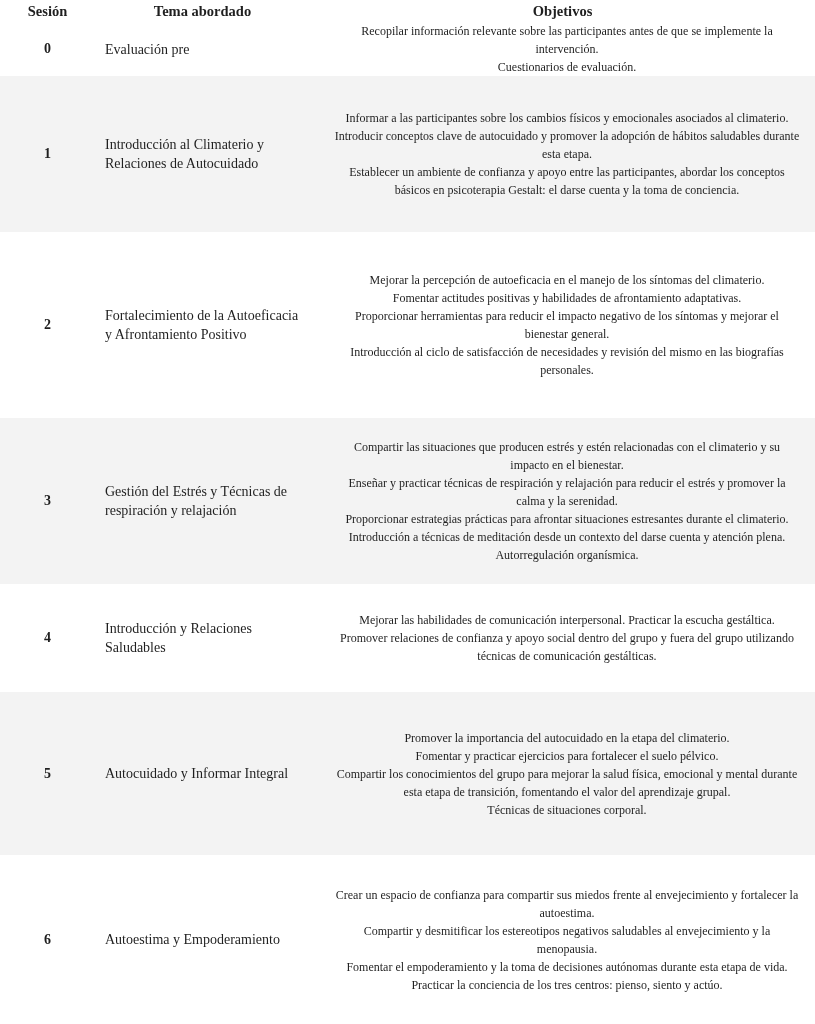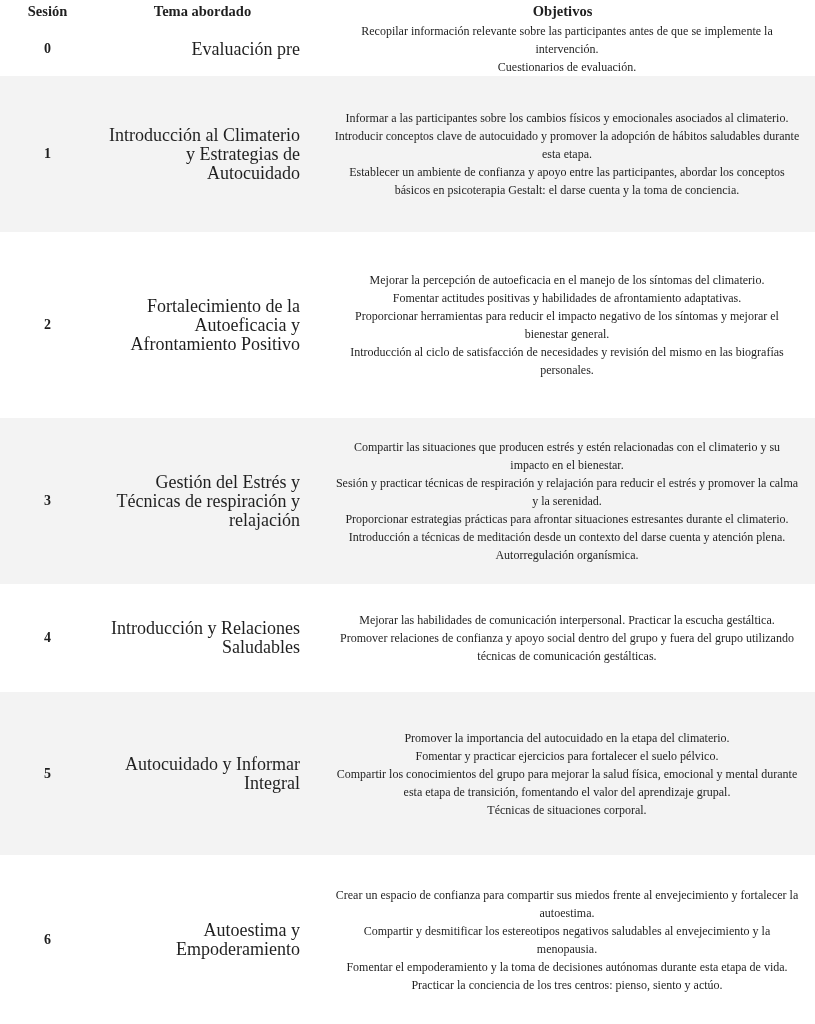--- a/index.html
+++ b/index.html
@@ -46,22 +46,22 @@
   tbody tr:nth-child(even) { background: #f3f3f3; }
 
   td { vertical-align: middle; padding: 0; }
 
   td.session-cell {
     text-align: center;
     font-weight: bold;
     font-size: 14px;
   }
   td.topic-cell {
-    text-align: right;
-    font-size: 18px;
+    text-align: left;
+    font-size: 14px;
     line-height: 19px;
     padding: 0 10px;
   }
   td.objectives-cell {
     padding: 0 15px;
   }
   .obj {
     text-align: center;
     font-size: 12px;
     line-height: 18px;
@@ -88,21 +88,21 @@
       <tr>
     <td class="session-cell">0</td>
     <td class="topic-cell">Evaluación pre</td>
     <td class="objectives-cell">
           <div class="obj">Recopilar información relevante sobre las participantes antes de que se implemente la intervención.</div>
           <div class="obj">Cuestionarios de evaluación.</div>
         </td>
   </tr>
       <tr>
     <td class="session-cell">1</td>
-    <td class="topic-cell">Introducción al Climaterio y Estrategias de Autocuidado</td>
+    <td class="topic-cell">Introducción al Climaterio y Relaciones de Autocuidado</td>
     <td class="objectives-cell">
           <div class="obj">Informar a las participantes sobre los cambios físicos y emocionales asociados al climaterio.</div>
           <div class="obj">Introducir conceptos clave de autocuidado y promover la adopción de hábitos saludables durante esta etapa.</div>
           <div class="obj">Establecer un ambiente de confianza y apoyo entre las participantes, abordar los conceptos básicos en psicoterapia Gestalt: el darse cuenta y la toma de conciencia.</div>
         </td>
   </tr>
       <tr>
     <td class="session-cell">2</td>
     <td class="topic-cell">Fortalecimiento de la Autoeficacia y Afrontamiento Positivo</td>
     <td class="objectives-cell">
@@ -110,21 +110,21 @@
           <div class="obj">Fomentar actitudes positivas y habilidades de afrontamiento adaptativas.</div>
           <div class="obj">Proporcionar herramientas para reducir el impacto negativo de los síntomas y mejorar el bienestar general.</div>
           <div class="obj">Introducción al ciclo de satisfacción de necesidades y revisión del mismo en las biografías personales.</div>
         </td>
   </tr>
       <tr>
     <td class="session-cell">3</td>
     <td class="topic-cell">Gestión del Estrés y Técnicas de respiración y relajación</td>
     <td class="objectives-cell">
           <div class="obj">Compartir las situaciones que producen estrés y estén relacionadas con el climaterio y su impacto en el bienestar.</div>
-          <div class="obj">Sesión y practicar técnicas de respiración y relajación para reducir el estrés y promover la calma y la serenidad.</div>
+          <div class="obj">Enseñar y practicar técnicas de respiración y relajación para reducir el estrés y promover la calma y la serenidad.</div>
           <div class="obj">Proporcionar estrategias prácticas para afrontar situaciones estresantes durante el climaterio.</div>
           <div class="obj">Introducción a técnicas de meditación desde un contexto del darse cuenta y atención plena. Autorregulación organísmica.</div>
         </td>
   </tr>
       <tr>
     <td class="session-cell">4</td>
     <td class="topic-cell">Introducción y Relaciones Saludables</td>
     <td class="objectives-cell">
           <div class="obj">Mejorar las habilidades de comunicación interpersonal. Practicar la escucha gestáltica.</div>
           <div class="obj">Promover relaciones de confianza y apoyo social dentro del grupo y fuera del grupo utilizando técnicas de comunicación gestálticas.</div>

